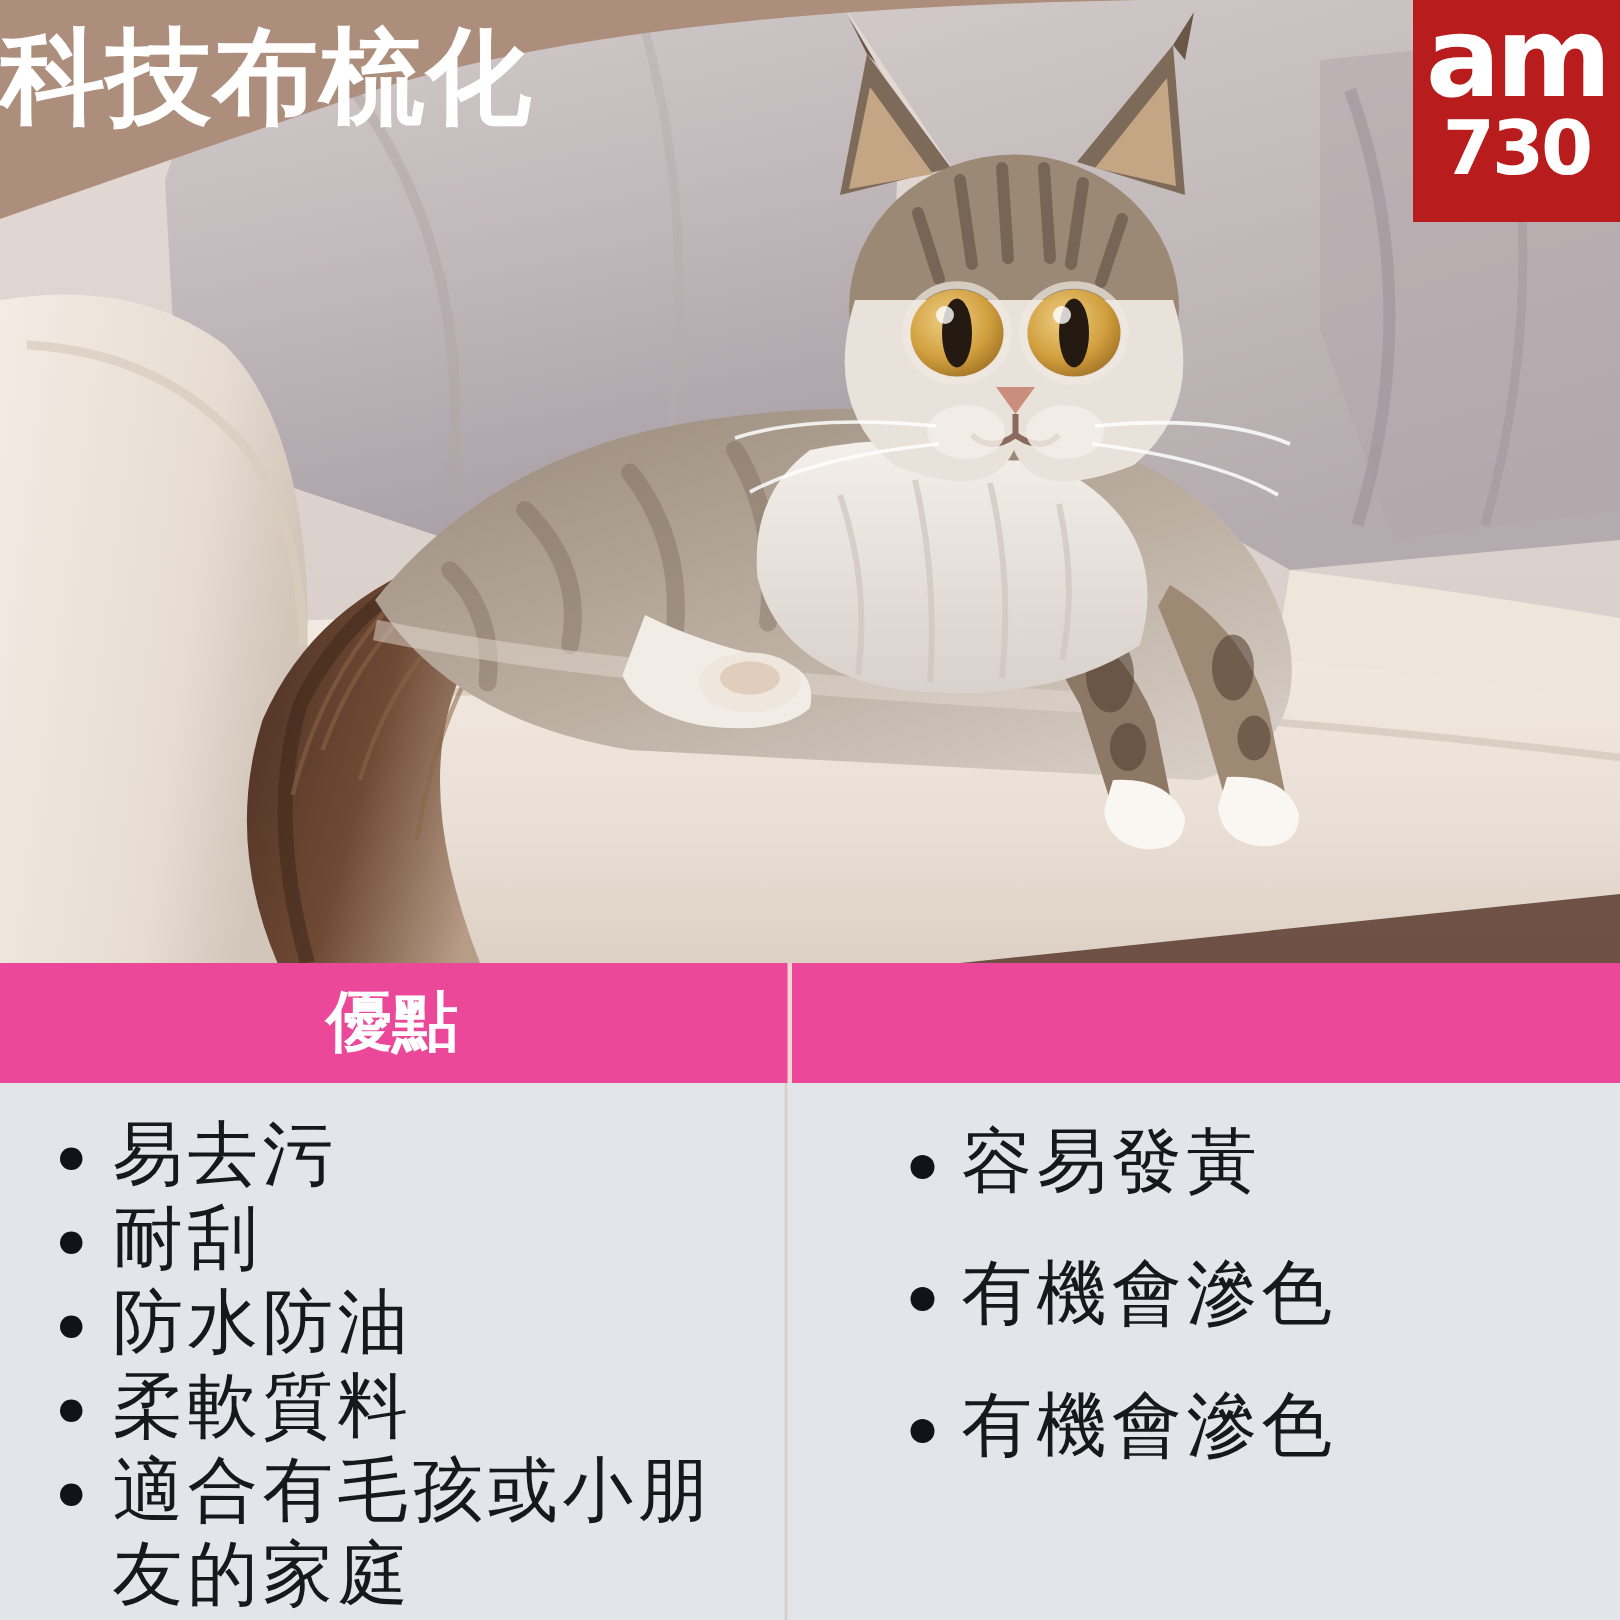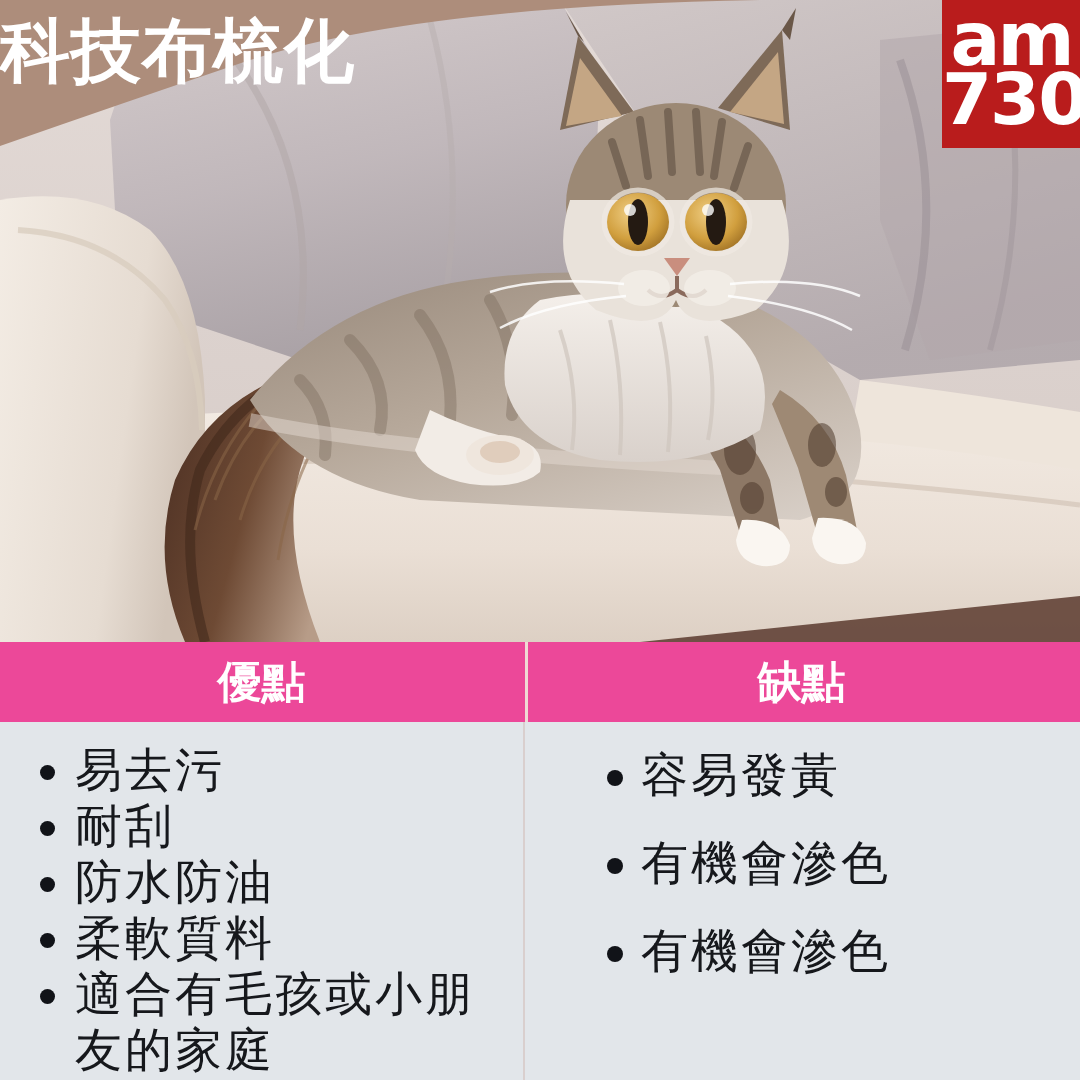--- a/index.html
+++ b/index.html
@@ -73,21 +73,21 @@
     position: absolute;
     left: 0;
     width: 138px;
     text-align: center;
     color: #FFFFFF;
     font-weight: bold;
     font-family: "DejaVu Sans", "Liberation Sans", sans-serif;
     letter-spacing: -3px;
   }
   .logo-am  { top: 2px;  font-size: 74px; line-height: 74px; }
-  .logo-730 { top: 62px; font-size: 72px; line-height: 74px; letter-spacing: -2px; }
+  .logo-730 { top: 62px; font-size: 50px; line-height: 74px; letter-spacing: -2px; }
 
   
   .table-header {
     position: absolute;
     left: 0;
     top: 642px;
     width: 1080px;
     height: 80px;
     background: #ec4899;
     display: flex;
@@ -362,21 +362,20 @@
     <div class="title-text">科技布梳化</div>
   </div>
 
   <div class="logo-box">
     <div class="logo-line logo-am">am</div>
     <div class="logo-line logo-730">730</div>
   </div>
 
   <div class="table-header">
     <div class="th-cell left">優點</div>
-    <div class="th-cell right">缺點</div>
   </div>
   <div class="header-divider"></div>
 
   <div class="table-body">
     <div class="col col-left">
       <ul class="bullets">
         <li>易去污</li>
         <li>耐刮</li>
         <li>防水防油</li>
         <li>柔軟質料</li>

